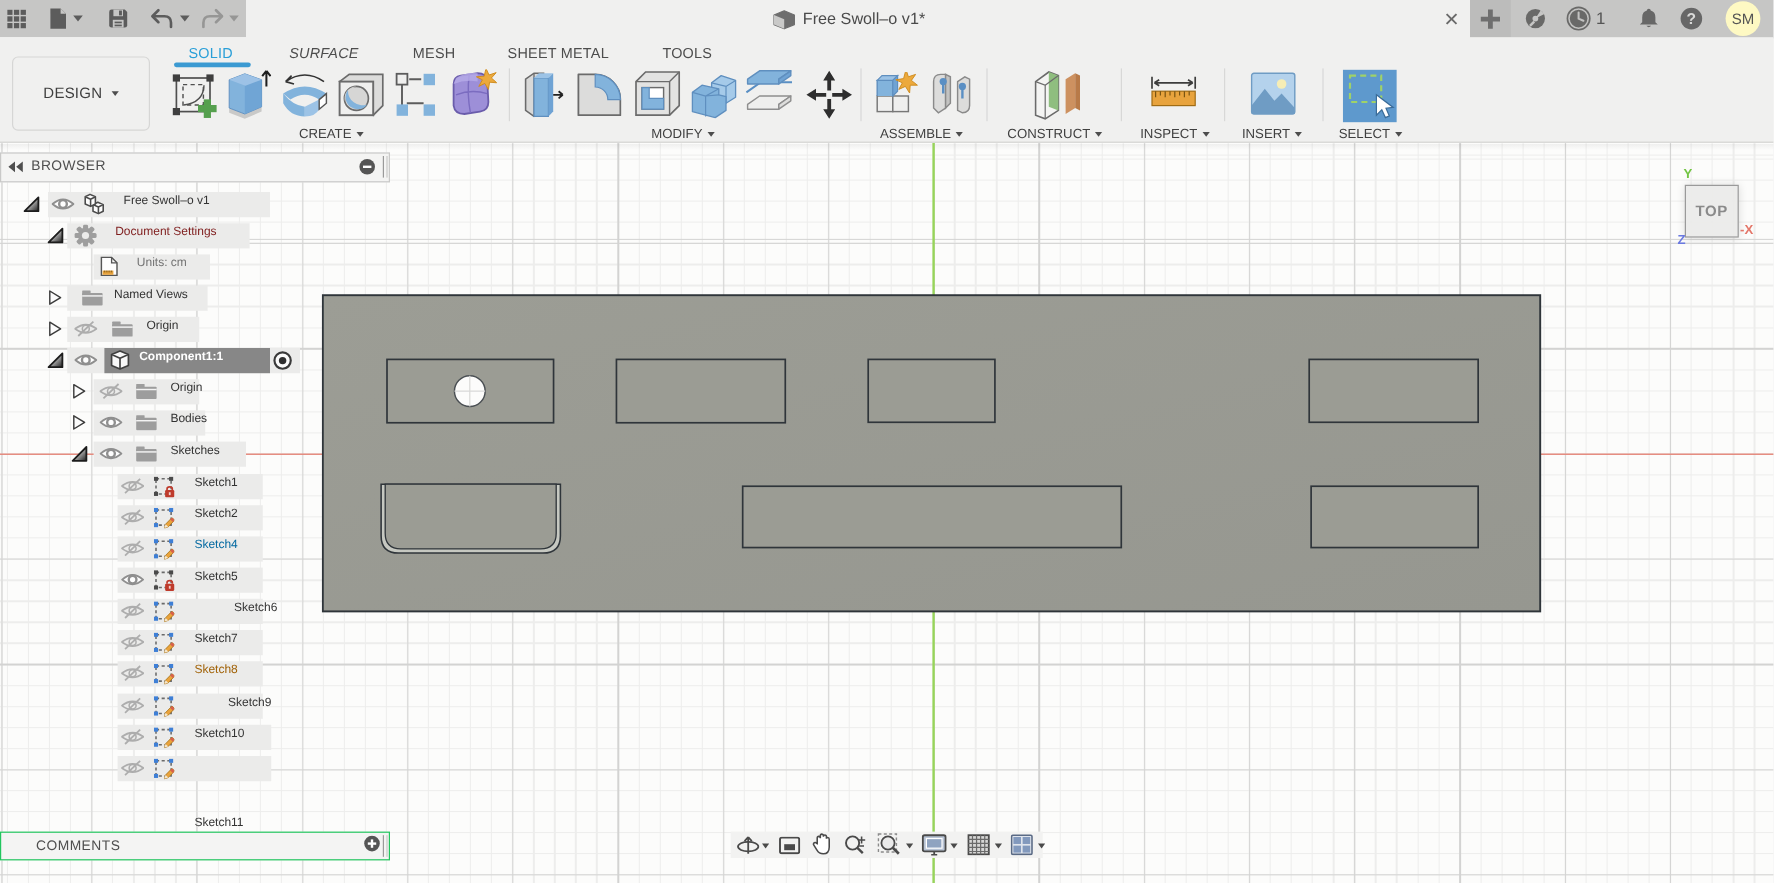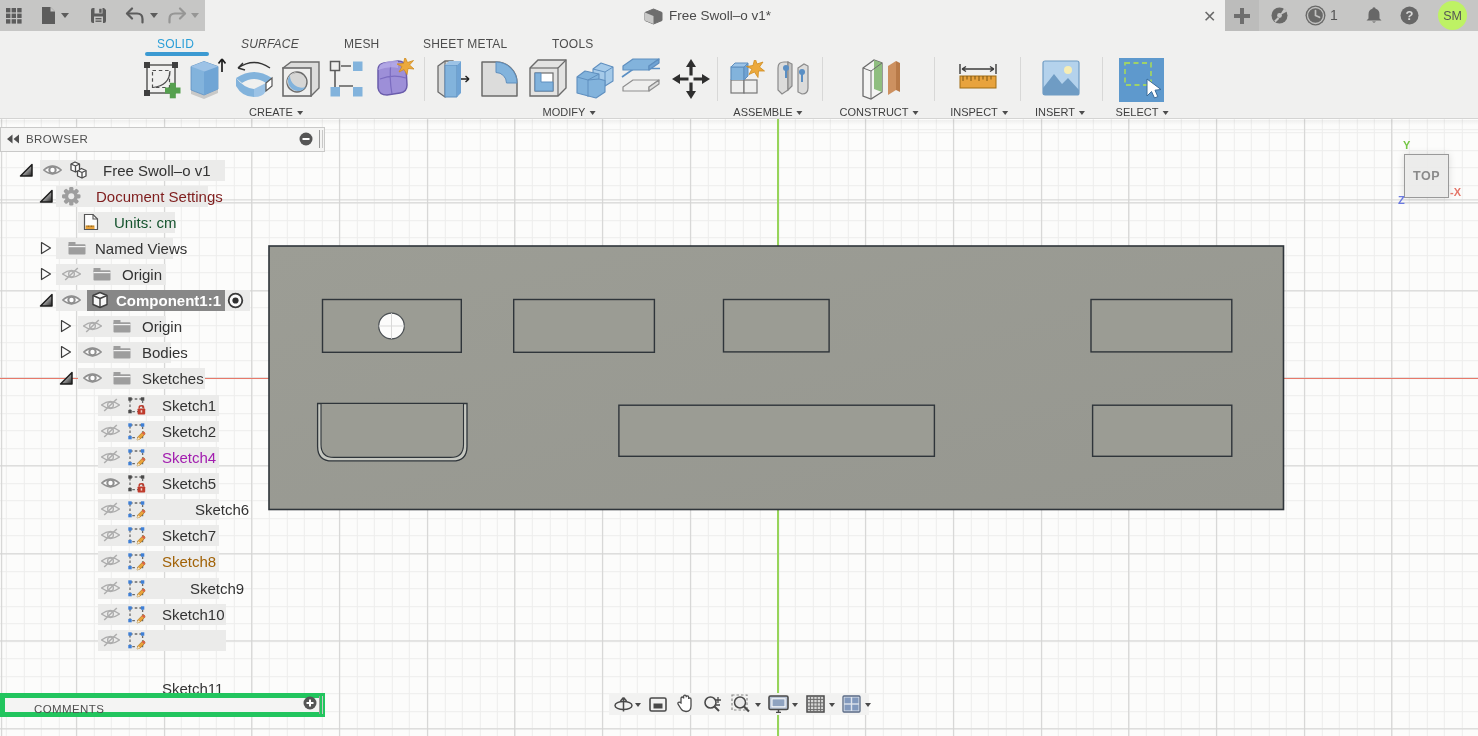--- a/index.html
+++ b/index.html
@@ -28,23 +28,23 @@
       repeating-linear-gradient(to bottom, #d3d3d2 0 1px, transparent 1px 87.7px),
       repeating-linear-gradient(to right, #ededec 0 1px, transparent 1px 17.54px),
       repeating-linear-gradient(to bottom, #ededec 0 1px, transparent 1px 17.54px);
     background-position: 76.2px 0, 0 83.4px, 5.8px 0, 0 13.2px;
   }
   #axisX { position:absolute; left:0; top:378px; width:1478px; height:1.3px; background:#e8796a; }
   #axisY { position:absolute; left:777.2px; top:119px; width:1.4px; height:617px; background:#97d45a; }
 
   #browserhead { position:absolute; left:0px; top:127px; width:325px; height:24.5px; background:#f4f4f3; border:1px solid #c9c9c8; }
   .chip { position:absolute; height:21px; }
-  .tlabel { font-size:15px; color:#3d3d3d; white-space:nowrap; }
-
-  #commentsbar { position:absolute; left:0px; top:693px; width:325px; height:24px; background:#f4f4f3; border:5px solid #22c55e; }
+  .tlabel { font-size:10px; color:#3d3d3d; white-space:nowrap; }
+
+  #commentsbar { position:absolute; left:0px; top:693px; width:325px; height:24px; background:#f4f4f3; border:1px solid #22c55e; }
   #commentsbar .bt { position:absolute; left:29px; top:5px; font-size:11.5px; color:#4f4f4f; letter-spacing:.4px; }
 
   #navbar { position:absolute; left:609px; top:692.5px; width:260px; height:22.5px; background:rgba(242,242,241,.97); }
 
   #vcube { position:absolute; left:1404px; top:154px; width:45px; height:44px; background:rgba(235,235,234,.93); border:1.5px solid #9a9a9a; display:flex; align-items:center; justify-content:center; font-size:12.5px; font-weight:700; color:#8a8a8a; letter-spacing:.5px; box-shadow:0 0 7px rgba(0,0,0,.13);}
   .axlbl { position:absolute; font-size:11px; font-weight:700; }
 </style>
 </head>
 <body>
 <div id="stage">
@@ -143,30 +143,31 @@
       </svg>
 <div class="abs" style="left:1330px;top:7px;font-size:14px;color:#555;">1</div>
 <svg class="abs" style="left:1365px;top:6px;" width="18" height="19" viewBox="0 0 18 19">
         <path d="M9 1.2 Q10.6 1.2 10.6 2.8 Q14.5 3.8 14.5 8.5 L14.5 12.5 L16.5 14.5 L1.5 14.5 L3.5 12.5 L3.5 8.5 Q3.5 3.8 7.4 2.8 Q7.4 1.2 9 1.2 Z" fill="#676767"></path>
         <path d="M7 15.5 Q9 17.8 11 15.5 Z" fill="#676767"></path>
       </svg>
 <svg class="abs" style="left:1400px;top:6px;" width="19" height="19" viewBox="0 0 19 19">
         <circle cx="9.5" cy="9.5" r="9" fill="#676767"></circle>
         <text x="9.5" y="14" text-anchor="middle" font-family="Liberation Sans" font-size="13" font-weight="bold" fill="#d9d9d8">?</text>
       </svg>
-<div class="abs" style="left:1438px;top:1px;width:29px;height:29px;border-radius:50%;background:#bef264;display:flex;align-items:center;justify-content:center;font-size:12.5px;color:#555;">SM</div>
+<div class="abs" style="left:1438px;top:1px;width:29px;height:29px;border-radius:50%;background:#fef9c3;display:flex;align-items:center;justify-content:center;font-size:12.5px;color:#555;">SM</div>
   </div>
 
   <div id="ribbon">
     <div class="tab active" style="left:157px;">SOLID</div>
     <div class="tabline"></div>
     <div class="tab" style="left:241px;font-style:italic;">SURFACE</div>
     <div class="tab" style="left:344px;">MESH</div>
     <div class="tab" style="left:423px;">SHEET METAL</div>
     <div class="tab" style="left:552px;">TOOLS</div>
+    <div id="designbtn">DESIGN&nbsp;<span class="caret"></span></div>
     <div class="glabel" style="left:276px;">CREATE<span class="caret"></span></div>
     <div class="glabel" style="left:569px;">MODIFY<span class="caret"></span></div>
     <div class="glabel" style="left:768px;">ASSEMBLE<span class="caret"></span></div>
     <div class="glabel" style="left:879px;">CONSTRUCT<span class="caret"></span></div>
     <div class="glabel" style="left:979px;">INSPECT<span class="caret"></span></div>
     <div class="glabel" style="left:1060px;">INSERT<span class="caret"></span></div>
     <div class="glabel" style="left:1142px;">SELECT<span class="caret"></span></div>
     <div class="gsep" style="left:424px;"></div>
     <div class="gsep" style="left:717px;"></div>
     <div class="gsep" style="left:822px;"></div>
@@ -382,21 +383,21 @@
 <path d="M10 1.5 L10 6 L14.5 6" fill="none" stroke="#555" stroke-width="1.1"></path>
 <rect x="2.5" y="12.5" width="9" height="3.5" fill="#e8a33d"></rect>
       <g stroke="#7a5512" stroke-width="0.7">
         <line x1="4" y1="12.5" x2="4" y2="14"></line>
         <line x1="5.5" y1="12.5" x2="5.5" y2="14"></line>
         <line x1="7" y1="12.5" x2="7" y2="14"></line>
         <line x1="8.5" y1="12.5" x2="8.5" y2="14"></line>
         <line x1="10" y1="12.5" x2="10" y2="14"></line>
       </g>
     </svg>
-<div class="abs tlabel" style="left:114px;top:214px;color:#14532d;">Units: cm</div>
+<div class="abs tlabel" style="left:114px;top:214px;color:#737373;">Units: cm</div>
 <div class="chip" style="left:56px;top:237.5px;width:117px;background:#ebebea;"></div>
 <svg class="abs" style="left:39px;top:241px;" width="14" height="14" viewBox="0 0 14 14">
       <polygon points="2.5,1.5 11.5,7 2.5,12.5" fill="#fbfbfb" stroke="#3c3c3c" stroke-width="1.2" stroke-linejoin="round"></polygon>
     </svg>
 <svg class="abs" style="left:68px;top:241px;" width="18" height="14" viewBox="0 0 18 14">
       <rect x="0.5" y="1" width="7" height="4" rx="0.5" fill="#9d9d9d"></rect>
       <rect x="0.5" y="3.2" width="17" height="10.3" rx="0.8" fill="#9d9d9d"></rect>
       <rect x="0.5" y="5" width="17" height="1.2" fill="#fdfdfd" opacity="0.9"></rect>
     </svg>
 <div class="abs tlabel" style="left:95px;top:240px;color:#333;">Named Views</div>
@@ -535,21 +536,21 @@
       <rect x="2" y="2" width="12.6" height="12.6" fill="none" stroke="#6a6a6a" stroke-width="1.3" stroke-dasharray="2.6 2.1"></rect>
       <rect x="0.3" y="0.3" width="3.4" height="3.4" fill="#3e7fd6"></rect>
       <rect x="12.9" y="0.3" width="3.4" height="3.4" fill="#3e7fd6"></rect>
       <rect x="0.3" y="12.9" width="3.4" height="3.4" fill="#3e7fd6"></rect>
       <g transform="translate(8.6,7.6)">
         <path d="M7.5 1.3 Q9 2.6 8.1 3.8 L3.6 8.4 L0.5 9.4 L1.3 6.3 L5.8 1.7 Q6.6 0.6 7.5 1.3 Z" fill="#eaa33b" stroke="#a87418" stroke-width="0.7"></path>
         <path d="M5.8 1.7 Q6.6 0.6 7.5 1.3 Q9 2.6 8.1 3.8 L7.5 4.5 L5.2 2.4 Z" fill="#d85f4d"></path>
         <path d="M1.3 6.3 L0.5 9.4 L3.6 8.4 Z" fill="#f6e7cd"></path>
       </g>
     </svg>
-<div class="abs tlabel" style="left:162px;top:449px;color:#a21caf;">Sketch4</div>
+<div class="abs tlabel" style="left:162px;top:449px;color:#0369a1;">Sketch4</div>
 <div class="chip" style="left:98px;top:472.5px;width:121px;background:#ebebea;"></div>
 <svg class="abs" style="left:101px;top:476px;" width="19" height="14" viewBox="0 0 19 14">
       <path d="M0.8 7 Q9.5 -0.6 18.2 7 Q9.5 14.6 0.8 7 Z" fill="#fdfdfd" stroke="#8f8f8f" stroke-width="1.6"></path>
       <circle cx="9.5" cy="7" r="3.2" fill="none" stroke="#8f8f8f" stroke-width="2"></circle>
     </svg>
 <svg class="abs" style="left:128px;top:474.5px;" width="18" height="18" viewBox="0 0 18 18">
       <rect x="2" y="2" width="12.6" height="12.6" fill="none" stroke="#6a6a6a" stroke-width="1.3" stroke-dasharray="2.6 2.1"></rect>
       <rect x="0.3" y="0.3" width="3.4" height="3.4" fill="#4a4a4a"></rect>
       <rect x="12.9" y="0.3" width="3.4" height="3.4" fill="#4a4a4a"></rect>
       <rect x="0.3" y="12.9" width="3.4" height="3.4" fill="#4a4a4a"></rect>

